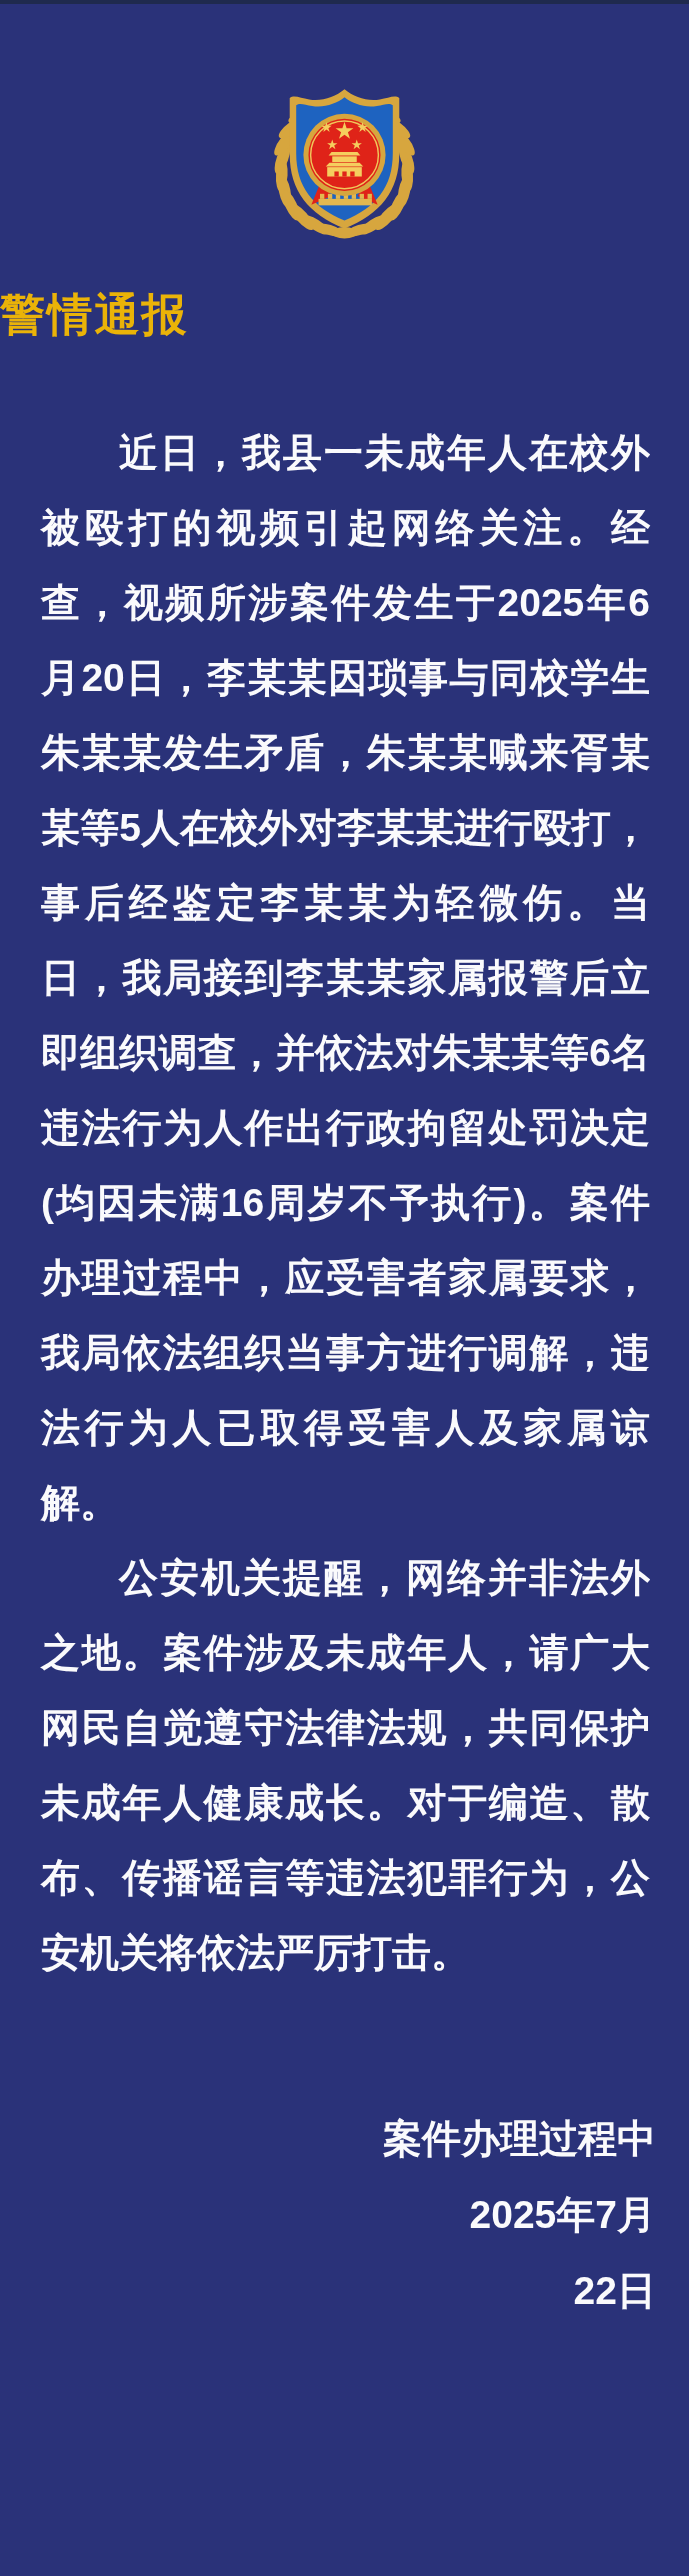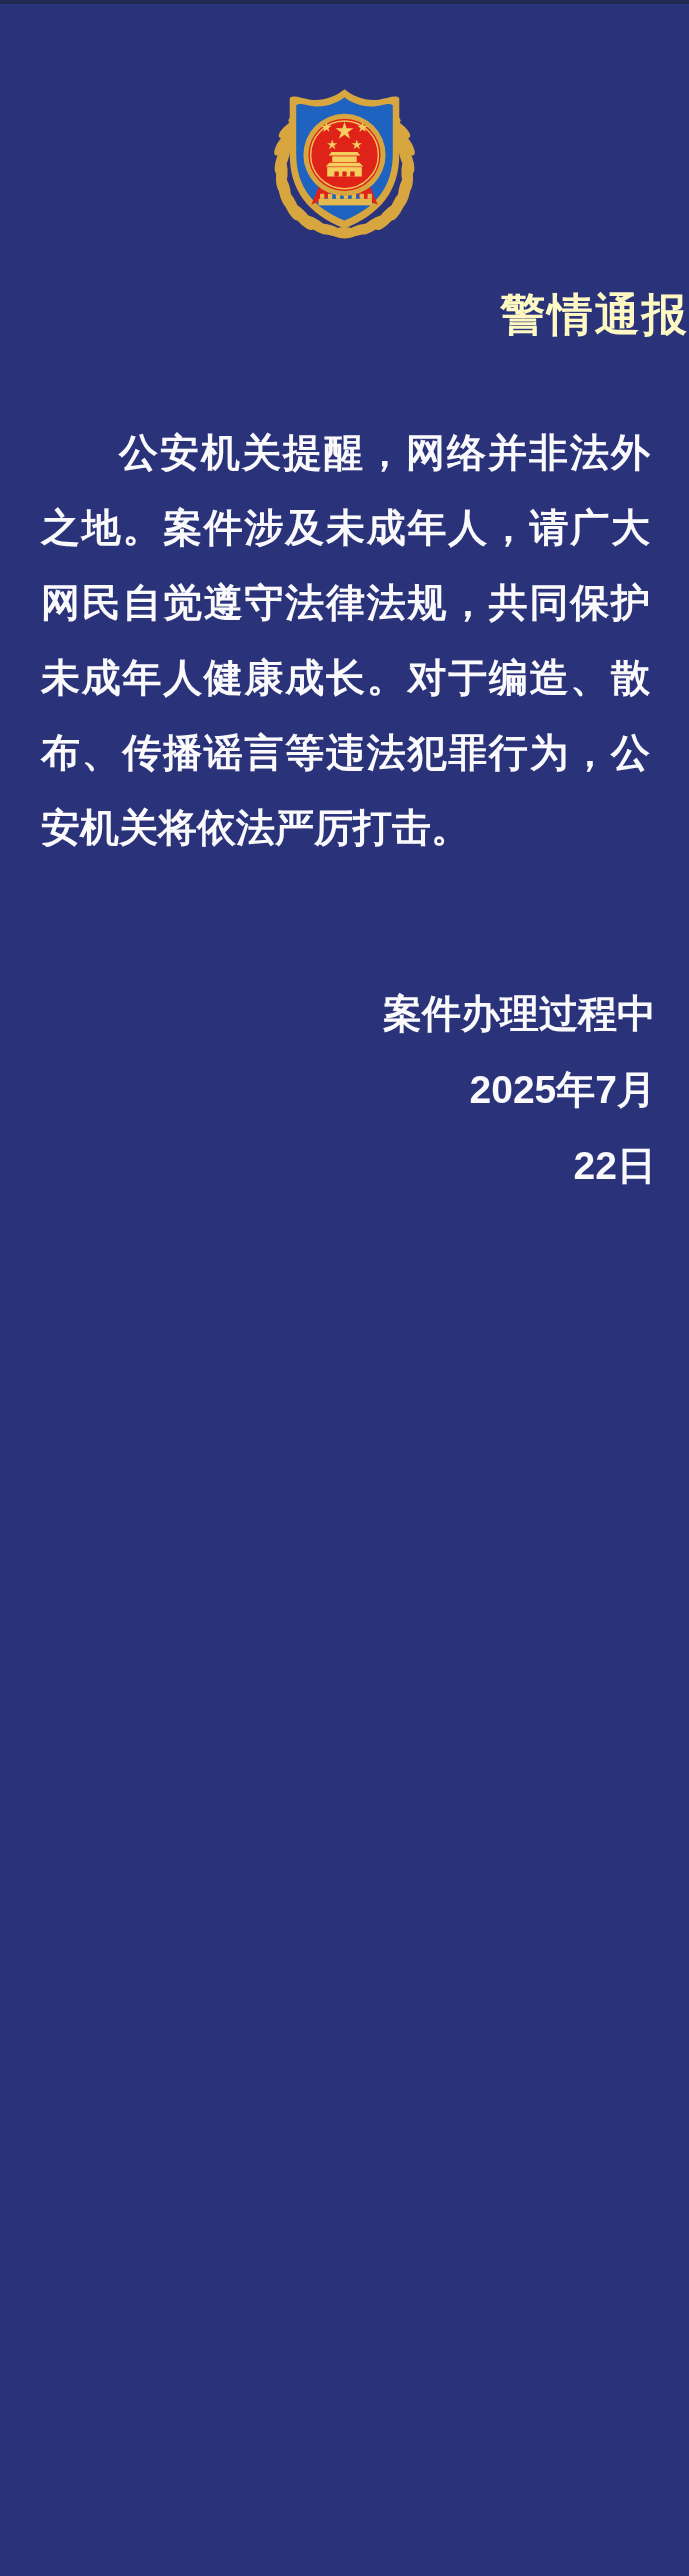--- a/index.html
+++ b/index.html
@@ -16,22 +16,22 @@
     height: 4.3px;
     background: #1F2A4E;
   }
   .badge-wrap {
     width: 173px;
     height: 173px;
     margin: 68px auto 0 auto;
   }
   .title {
     margin: 45px 0 0 0;
-    text-align: right;
-    color: #fef9c3;
+    text-align: left;
+    color: #eab308;
     font-size: 45px;
     line-height: 50px;
     font-weight: bold;
     letter-spacing: 2.2px;
   }
   .body-text {
     margin-top: 75px;
     padding: 0 39px 0 41px;
     color: #FAFAFC;
     font-size: 39px;
@@ -130,20 +130,21 @@
         <rect x="106" y="138" width="6" height="7" fill="#DF2318"></rect>
         <rect x="117" y="138" width="6" height="7" fill="#DF2318"></rect>
         <rect x="128" y="138" width="6" height="7" fill="#DF2318"></rect>
       </g>
     </svg>
   </div>
 
   <h1 class="title">警情通报</h1>
 
   <div class="body-text">
+    <p>近日，我县一未成年人在校外被殴打的视频引起网络关注。经查，视频所涉案件发生于2025年6月20日，李某某因琐事与同校学生朱某某发生矛盾，朱某某喊来胥某某等5人在校外对李某某进行殴打，事后经鉴定李某某为轻微伤。当日，我局接到李某某家属报警后立即组织调查，并依法对朱某某等6名违法行为人作出行政拘留处罚决定(均因未满16周岁不予执行)。案件办理过程中，应受害者家属要求，我局依法组织当事方进行调解，违法行为人已取得受害人及家属谅解。</p>
     <p>公安机关提醒，网络并非法外之地。案件涉及未成年人，请广大网民自觉遵守法律法规，共同保护未成年人健康成长。对于编造、散布、传播谣言等违法犯罪行为，公安机关将依法严厉打击。</p>
   </div>
 
   <div class="footer">
     <div>案件办理过程中</div>
     <div>2025年7月</div>
     <div>22日</div>
   </div>
 
 </div>

